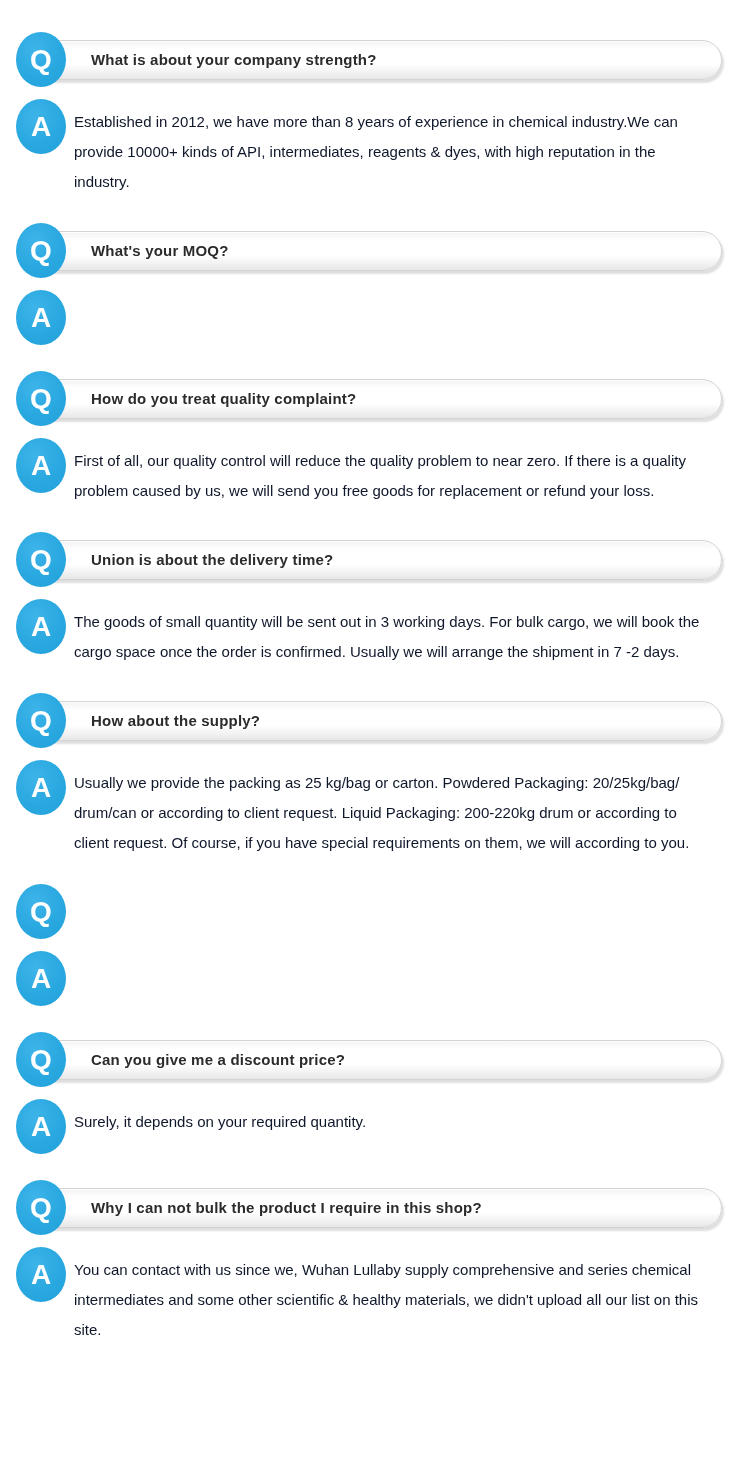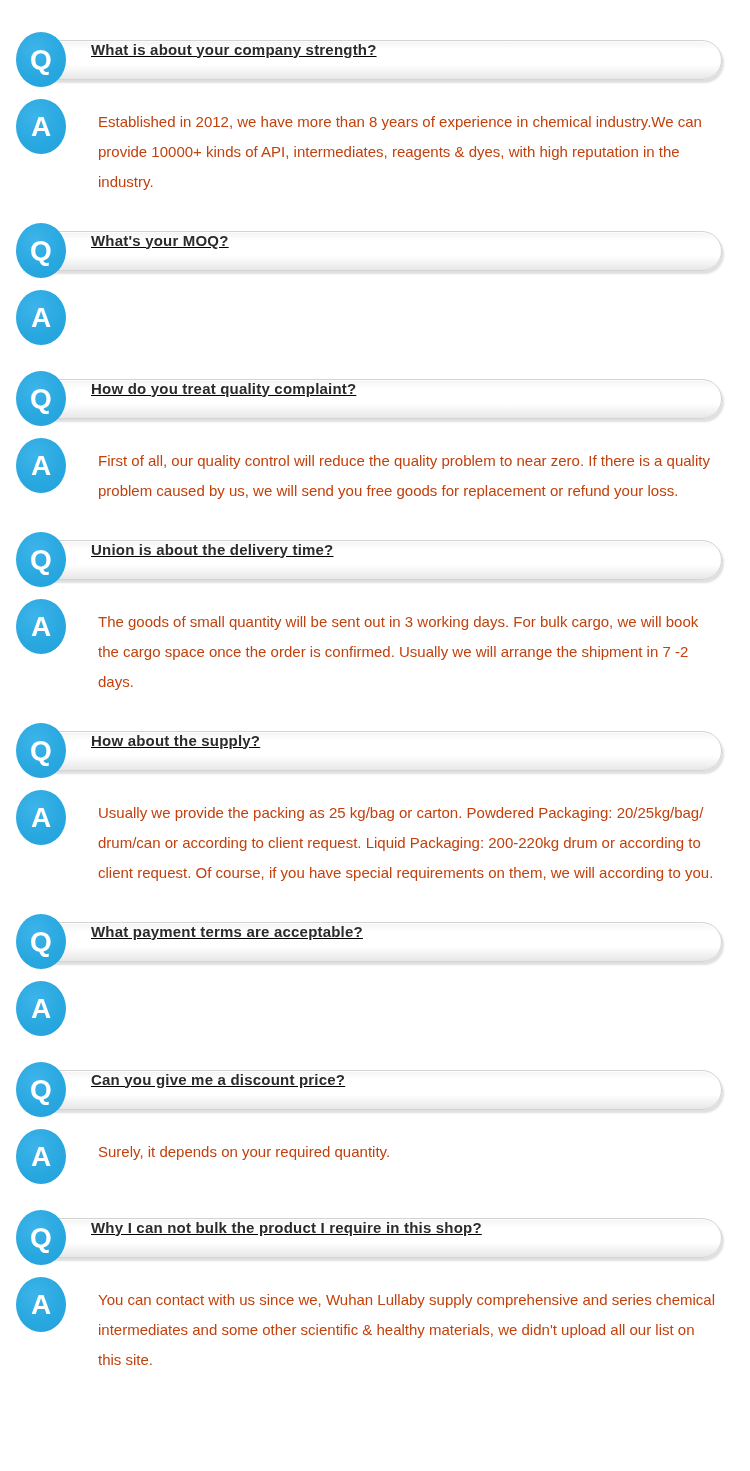--- a/index.html
+++ b/index.html
@@ -42,45 +42,44 @@
   .pill {
     flex: 1 1 auto;
     height: 40px;
     margin-left: -36px;
     padding-left: 60px;
     border: 1px solid #d3d3d3;
     border-radius: 22px;
     background: linear-gradient(180deg, #f3f3f3 0%, #ffffff 22%, #ffffff 62%, #e7e7e7 100%);
     box-shadow: 2px 3px 2px rgba(0,0,0,0.13), inset 0 1px 1px rgba(255,255,255,0.9);
     display: flex;
-    align-items: flex-start;
+    align-items: center;
     z-index: 1;
-    text-decoration: underline;
   }
   .q-text {
     font-size: 15px;
     font-weight: bold;
     color: #2b2b2b;
     letter-spacing: 0.2px;
   }
 
   
   .a-row {
     display: flex;
     align-items: flex-start;
     margin: 0 28px 0 16px;
     min-height: 55px;
   }
   .answer {
-    margin-left: 32px;
+    margin-left: 8px;
     padding-top: 8px;
     width: 627px;
     font-size: 15px;
     line-height: 30px;
-    color: #c2410c;
+    color: #0f172a;
   }
 </style>
 </head>
 <body>
 
 <main>
 
   <section class="faq-item">
     <div class="q-row">
       <div class="badge">
@@ -163,23 +162,20 @@
         </div>
       <p class="answer">Usually we provide the packing as 25 kg/bag or carton. Powdered Packaging: 20/25kg/bag/ drum/can or according to client request. Liquid Packaging: 200-220kg drum or according to client request. Of course, if you have special requirements on them, we will according to you.</p>
     </div>
   </section>
 
   <section class="faq-item">
     <div class="q-row">
       <div class="badge">
           <span>Q</span>
         </div>
-      <div class="pill">
-          <span class="q-text">What payment terms are acceptable?</span>
-        </div>
     </div>
     <div class="a-row">
       <div class="badge">
           <span>A</span>
         </div>
     </div>
   </section>
 
   <section class="faq-item">
     <div class="q-row">

